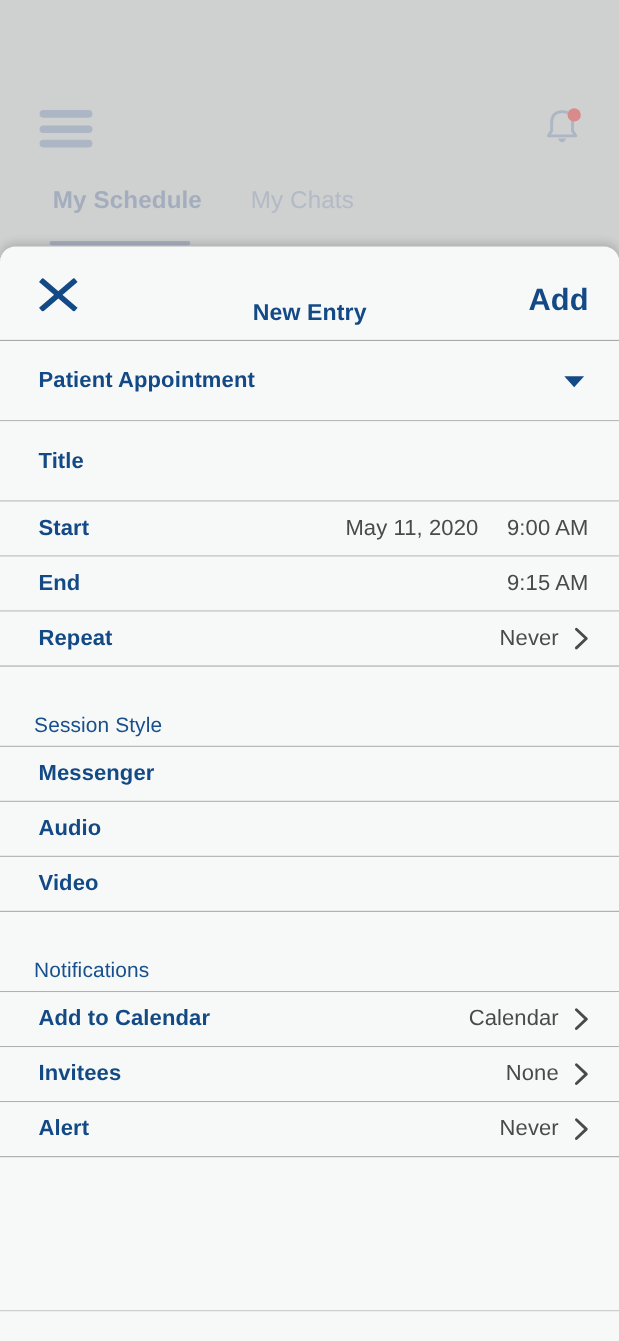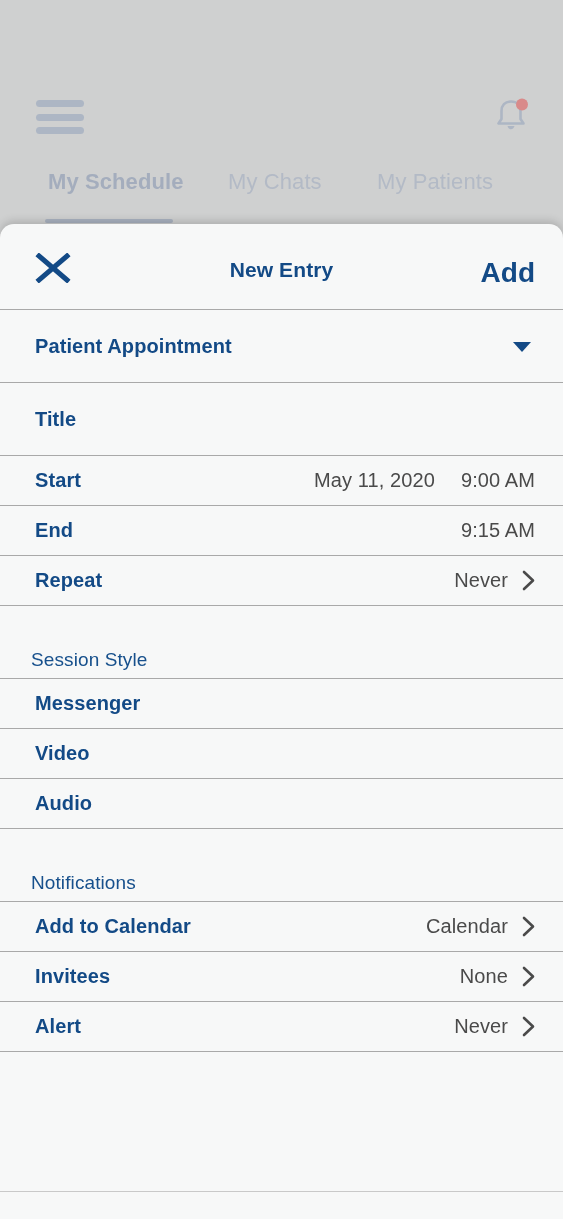--- a/index.html
+++ b/index.html
@@ -132,21 +132,21 @@
     top: 29px;
     width: 36px;
     height: 30px;
     cursor: pointer;
   }
   .close-icon svg { display: block; }
 
   .sheet-title {
     position: absolute;
     left: 0;
-    top: 34px;
+    top: 49px;
     width: 100%;
     text-align: center;
     font-size: 21px;
     font-weight: bold;
     color: #134a86;
     letter-spacing: 0.1px;
   }
 
   .add-button {
     position: absolute;
@@ -259,21 +259,20 @@
         <path d="M22 9.5 C15.8 9.5 12.5 13.5 12.5 19 L12.5 27 L9.5 31.5 L34.5 31.5 L31.5 27 L31.5 19 C31.5 13.5 28.2 9.5 22 9.5 Z" fill="none" stroke="#adb6c4" stroke-width="2.6" stroke-linejoin="round"></path>
         <path d="M18.5 34 C19.3 36.4 20.5 37.3 22 37.3 C23.5 37.3 24.7 36.4 25.5 34 Z" fill="#adb6c4"></path>
         <circle cx="33" cy="12.5" r="6" fill="#d98a8a"></circle>
       </svg>
     </div>
   </div>
 
   <div class="tabbar">
     <div class="tab tab-my-schedule active">My Schedule</div>
     <div class="tab tab-my-chats">My Chats</div>
-    <div class="tab tab-my-patients">My Patients</div>
     <div class="tab-underline"></div>
   </div>
 
   <div class="backdrop-divider"></div>
 </div>
 
 <div class="sheet">
 
   <div class="sheet-header">
     <div class="close-icon">
@@ -332,25 +331,25 @@
 
   <div class="section-header">
     <span class="section-header-label">Session Style</span>
   </div>
 
   <div class="row">
     <div class="row-label">Messenger</div>
   </div>
 
   <div class="row">
+    <div class="row-label">Audio</div>
+  </div>
+
+  <div class="row">
     <div class="row-label">Video</div>
-  </div>
-
-  <div class="row">
-    <div class="row-label">Audio</div>
   </div>
 
   <div class="group-gap"></div>
 
   <div class="section-header">
     <span class="section-header-label">Notifications</span>
   </div>
 
   <div class="row">
     <div class="row-label">Add to Calendar</div>

